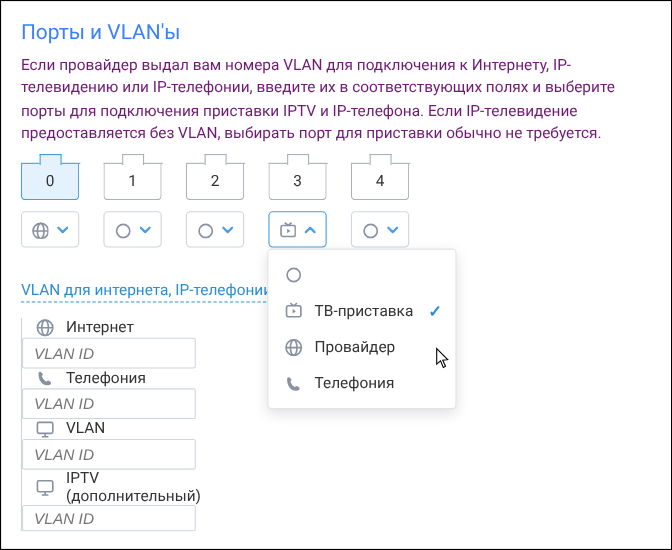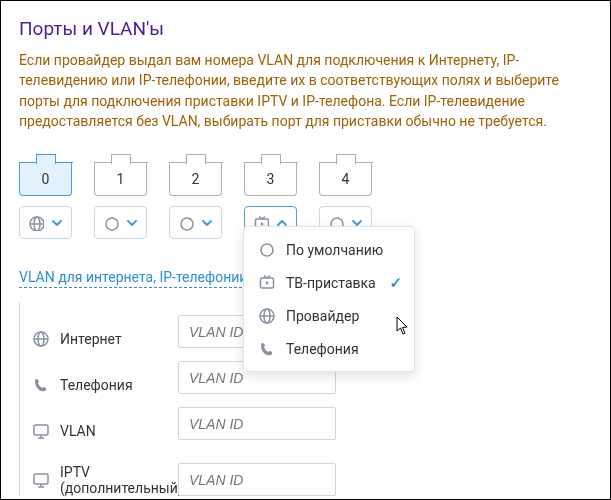--- a/index.html
+++ b/index.html
@@ -11,27 +11,27 @@
     border: 1px solid #000;
     width: 611px;
     height: 500px;
     padding: 14px 18px;
     position: relative;
   }
   h2 {
     font-size: 19px;
     font-weight: 400;
     margin: 2px 0 10px 0;
-    color: #4c1d95;
+    color: #3b82f6;
   }
   .desc {
     font-size: 14px;
     line-height: 1.45;
-    color: #a16207;
-    margin-bottom: 32px;
+    color: #701a75;
+    margin-bottom: 18px;
   }
   
   .ports-row {
     display: flex;
     gap: 22px;
     margin-bottom: 10px;
   }
   .port {
     width: 53px;
     height: 33px;
@@ -111,22 +111,23 @@
     border-bottom: 1px dashed #2a8fd6;
     display: inline-block;
     padding-bottom: 2px;
     margin-bottom: 14px;
   }
 
   
   .vlan-rows { border-left: 1px solid #cfd6dc; padding-left: 0; }
   .vlan-row {
     display: flex;
-    align-items: flex-end;
+    align-items: flex-start;
     height: 46px;
+    flex-direction: column;
   }
   .vlan-label {
     width: 158px;
     padding-left: 12px;
     display: flex;
     align-items: center;
     gap: 10px;
     font-size: 14px;
     color: #333;
   }
@@ -312,21 +313,20 @@
     <input class="vlan-input" placeholder="VLAN ID" style="">
   </div>
 </div>
 
 
 <div class="dropdown">
   <div class="dd-item">
     <svg class="dd-icon">
         <use href="#i-circle"></use>
       </svg>
-    <span>По умолчанию</span>
   </div>
   <div class="dd-item selected">
     <svg class="dd-icon">
         <use href="#i-tv"></use>
       </svg>
     <span>ТВ-приставка</span>
     <span class="dd-check">✓</span>
   </div>
   <div class="dd-item">
     <svg class="dd-icon">

